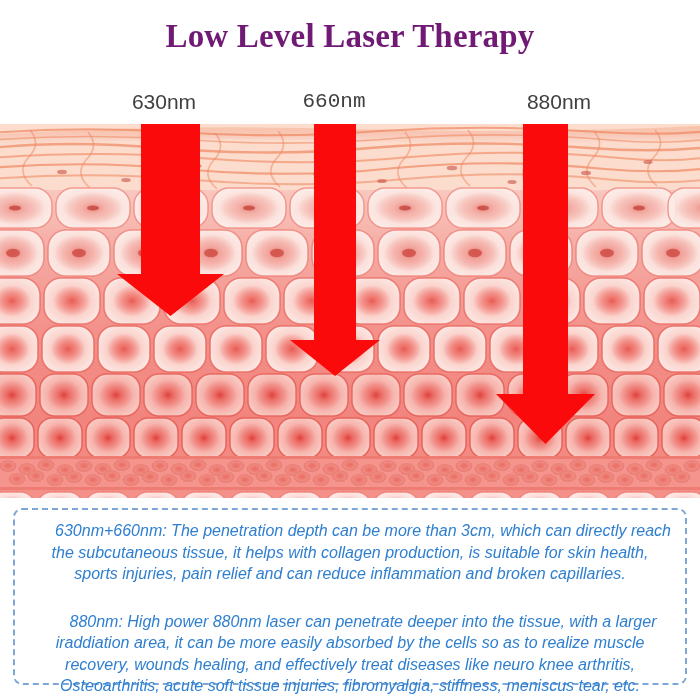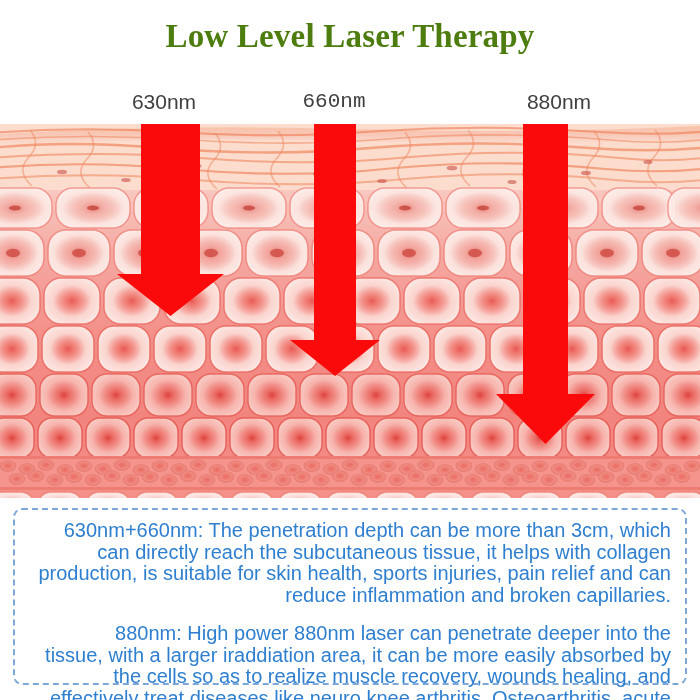--- a/index.html
+++ b/index.html
@@ -27,21 +27,21 @@
   .title {
     position: absolute;
     left: 0;
     top: 18px;
     width: 700px;
     text-align: center;
     font-family: "Liberation Serif", "DejaVu Serif", serif;
     font-weight: bold;
     font-size: 33px;
     letter-spacing: 0.2px;
-    color: #4d7c0f;
+    color: #701a75;
     white-space: nowrap;
   }
 
   
   .wl-label {
     position: absolute;
     top: 90px;
     font-family: "Liberation Sans", sans-serif;
     font-size: 21px;
     color: #404040;
@@ -74,28 +74,29 @@
     width: 674px;
     height: 177px;
     box-sizing: border-box;
     border: 2px dashed #7da7d9;
     border-radius: 9px;
     background: rgba(255,255,255,0);
     padding: 10px 14px 0 14px;
   }
   .info-para {
     font-family: "Liberation Sans", sans-serif;
-    font-size: 20px;
+    font-size: 16px;
     line-height: 21.5px;
     color: #2f7fd0;
     margin: 0;
     text-indent: 26px;
-    text-align: right;
-  }
-  .info-para + .info-para { margin-top: 17px; }
+    text-align: center;
+    font-style: italic;
+  }
+  .info-para + .info-para { margin-top: 26px; }
 </style>
 </head>
 <body>
 
 <div id="page">
 
   <div class="title">Low Level Laser Therapy</div>
 
   <div class="wl-label wl-630">630nm</div>
   <div class="wl-label wl-660">660nm</div>

